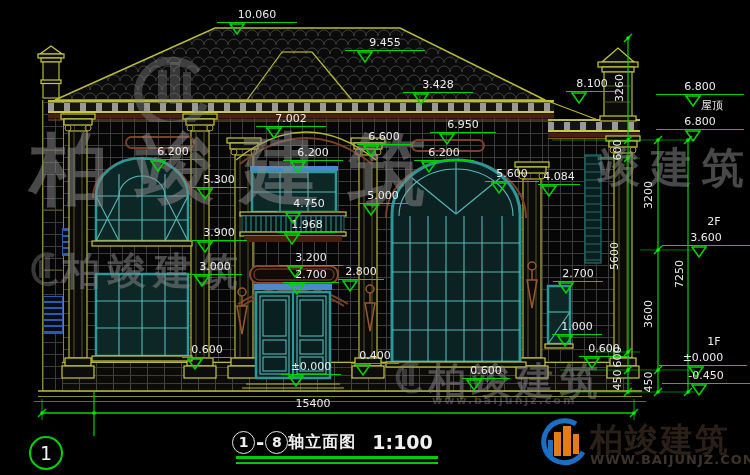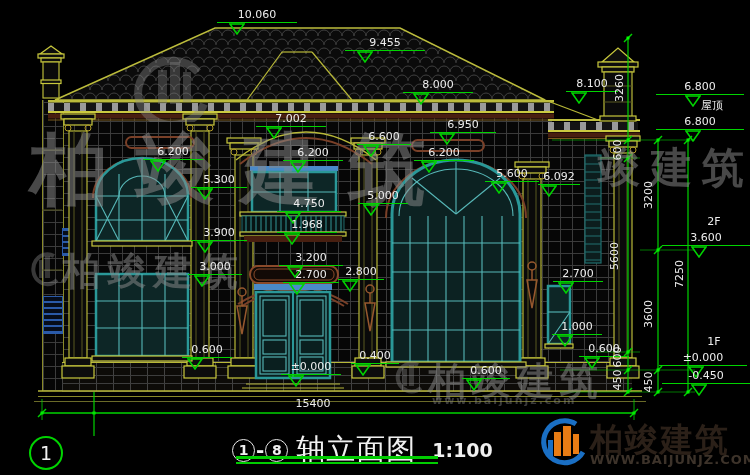--- a/index.html
+++ b/index.html
@@ -36,21 +36,21 @@
   .mtri{position:absolute;}
   .vdim{position:absolute;z-index:8;font-size:11px;color:#ececec;white-space:nowrap;
         transform:translate(-50%,-50%) rotate(-90deg);}
   .wm{position:absolute;z-index:5;color:rgba(138,138,138,.52);font-weight:bold;white-space:nowrap;}
   .wmurl{position:absolute;z-index:5;color:rgba(128,128,128,.45);font-weight:bold;white-space:nowrap;}
   .bubble{position:absolute;z-index:8;border:2px solid #00d400;border-radius:50%;
           width:30px;height:30px;color:#f0f0f0;font-size:19px;line-height:30px;text-align:center;}
   .titlebar{position:absolute;z-index:9;display:flex;align-items:center;color:#f0f0f0;}
   .circ{display:inline-block;width:21px;height:21px;border:1.5px solid #e8e8e8;border-radius:50%;
         font-size:14px;line-height:21px;text-align:center;font-weight:bold;}
-  .tname{font-size:29px;font-weight:normal;letter-spacing:1px;margin-left:8px;}
+  .tname{font-size:16px;font-weight:bold;letter-spacing:1px;margin-left:0;}
   .tscale{font-size:19px;font-weight:bold;margin-left:16px;}
   .tdash{font-size:20px;font-weight:bold;margin:0 1px;}
   .uline{position:absolute;z-index:9;background:#00cc00;}
   .dimtext{position:absolute;z-index:8;font-size:11px;color:#ececec;}
   .logo-name{position:absolute;z-index:9;font-size:33px;font-weight:bold;color:#2b2018;letter-spacing:2px;}
   .logo-site{position:absolute;z-index:9;font-size:13px;font-weight:bold;color:#3d332a;letter-spacing:1px;}
 </style>
 </head>
 <body>
 
@@ -309,21 +309,21 @@
         </svg>
       </div>
       <div class="marker" style="left: 345px; top: 36px; width: 80px;">
         <div class="mtext">9.455</div>
         <div class="mline" style="width: 80px; margin-left: 0px;"></div>
         <svg width="16" height="12" class="mtri" style="left: 12px; top: 15px;">
           <path d="M1,1 L15,1 L8,11 Z" fill="none" stroke="#00d400" stroke-width="1.5"></path>
         </svg>
       </div>
       <div class="marker" style="left: 403px; top: 78px; width: 70px;">
-        <div class="mtext">8.000</div>
+        <div class="mtext">3.428</div>
         <div class="mline" style="width: 70px; margin-left: 0px;"></div>
         <svg width="16" height="12" class="mtri" style="left: 9.5px; top: 15px;">
           <path d="M1,1 L15,1 L8,11 Z" fill="none" stroke="#00d400" stroke-width="1.5"></path>
         </svg>
       </div>
       <div class="marker" style="left: 566px; top: 77px; width: 52px;">
         <div class="mtext">8.100</div>
         <div class="mline" style="width: 52px; margin-left: 0px;"></div>
         <svg width="16" height="12" class="mtri" style="left: 5px; top: 15px;">
           <path d="M1,1 L15,1 L8,11 Z" fill="none" stroke="#00d400" stroke-width="1.5"></path>
@@ -372,21 +372,21 @@
         </svg>
       </div>
       <div class="marker" style="left: 485px; top: 167px; width: 54px;">
         <div class="mtext">5.600</div>
         <div class="mline" style="width: 54px; margin-left: 0px;"></div>
         <svg width="16" height="12" class="mtri" style="left: 5.5px; top: 15px;">
           <path d="M1,1 L15,1 L8,11 Z" fill="none" stroke="#00d400" stroke-width="1.5"></path>
         </svg>
       </div>
       <div class="marker" style="left: 537px; top: 170px; width: 44px;">
-        <div class="mtext">6.092</div>
+        <div class="mtext">4.084</div>
         <div class="mline" style="width: 42px; margin-left: 1px;"></div>
         <svg width="16" height="12" class="mtri" style="left: 3.5px; top: 15px;">
           <path d="M1,1 L15,1 L8,11 Z" fill="none" stroke="#00d400" stroke-width="1.5"></path>
         </svg>
       </div>
       <div class="marker" style="left: 191px; top: 173px; width: 56px;">
         <div class="mtext">5.300</div>
         <div class="mline" style="width: 56px; margin-left: 0px;"></div>
         <svg width="16" height="12" class="mtri" style="left: 6px; top: 15px;">
           <path d="M1,1 L15,1 L8,11 Z" fill="none" stroke="#00d400" stroke-width="1.5"></path>

